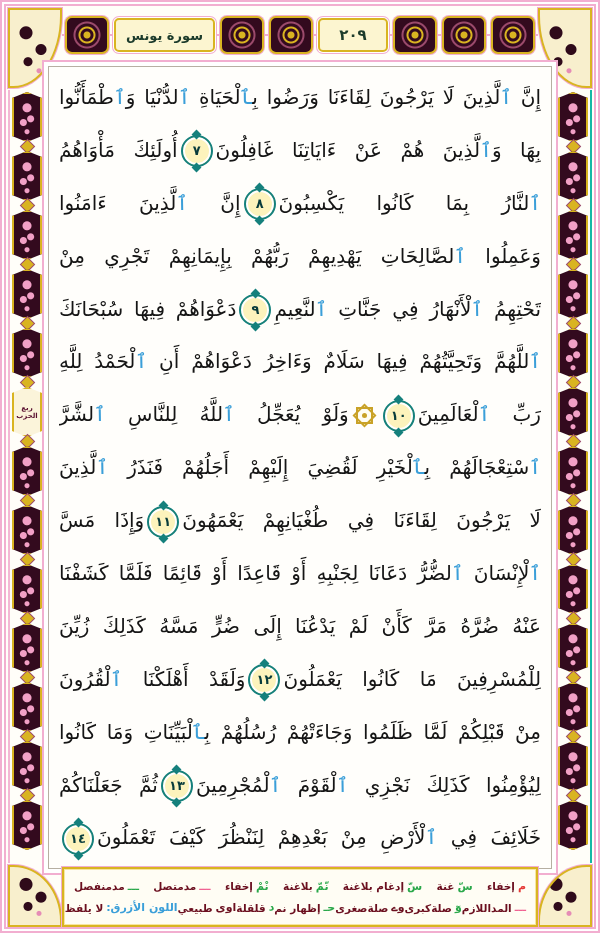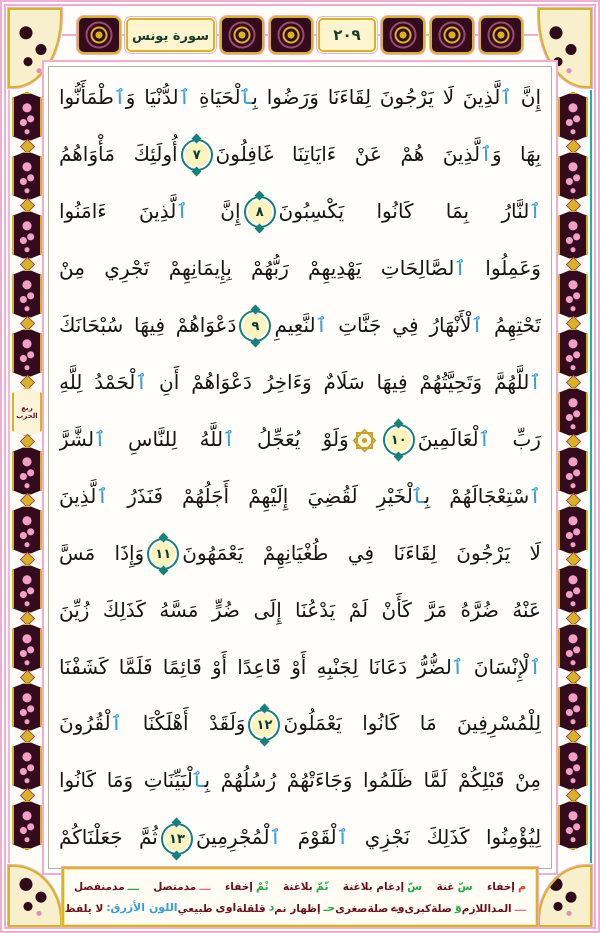--- a/index.html
+++ b/index.html
@@ -6,21 +6,21 @@
   .page{position:relative;width:600px;height:933px;margin:0 auto;background:#fffef9;
         font-family:"DejaVu Sans",sans-serif;overflow:hidden;
         box-shadow:inset 0 0 0 2px #f2aed0, inset 0 0 0 4px #ffffff, inset 0 0 0 6px #f2aed0;}
   
   .hband{position:absolute;top:12px;left:62px;right:62px;height:46px;
          display:flex;align-items:center;justify-content:center;gap:5px;
          background:linear-gradient(#f2aed0,#f2aed0) center/100% 2px no-repeat;}
   .cartouche{background:#fcf5d0;border:2px solid #d9b421;border-radius:5px;
              box-shadow:0 0 0 1px #ffffff,0 0 0 2px #f2aed0;
              height:30px;display:flex;align-items:center;justify-content:center;
-             padding:0 4px;color:#1c3b2b;font-weight:bold;white-space:nowrap;}
+             padding:0 10px;color:#1c3b2b;font-weight:bold;white-space:nowrap;}
   .cart-juz{font-size:13px;}
   .cart-page{font-size:15px;min-width:46px;}
   .cart-surah{font-size:13px;}
   .hmed{width:40px;height:34px;background:#330a1e;border:2px solid #d9b421;border-radius:7px;
         box-shadow:0 0 0 1px #f2aed0;flex:0 0 auto;
         background-image:radial-gradient(circle at 50% 50%, #d9b421 3px, transparent 4px),
                          radial-gradient(circle at 50% 50%, transparent 6px, #d9b421 7px, #d9b421 8px, transparent 9px),
                          radial-gradient(circle at 50% 50%, transparent 11px, #9b4a6b 12px, #9b4a6b 13px, transparent 14px);}
   
   .corner{position:absolute;width:50px;background:#f8efcd;border:2px solid #d9b421;
@@ -156,25 +156,26 @@
   <div class="qbox" id="qtext">
       <div class="qline">إِنَّ <span class="tj-blue">ٱ</span>لَّذِينَ لَا يَرْجُونَ لِقَاءَنَا وَرَضُوا بِ<span class="tj-blue">ٱ</span>لْحَيَاةِ <span class="tj-blue">ٱ</span>لدُّنْيَا وَ<span class="tj-blue">ٱ</span>طْمَأَنُّوا</div>
       <div class="qline">بِهَا وَ<span class="tj-blue">ٱ</span>لَّذِينَ هُمْ عَنْ ءَايَاتِنَا غَافِلُونَ<span class="vmark">٧</span>أُولَئِكَ مَأْوَاهُمُ</div>
       <div class="qline"><span class="tj-blue">ٱ</span>لنَّارُ بِمَا كَانُوا يَكْسِبُونَ<span class="vmark">٨</span>إِنَّ <span class="tj-blue">ٱ</span>لَّذِينَ ءَامَنُوا</div>
       <div class="qline">وَعَمِلُوا <span class="tj-blue">ٱ</span>لصَّالِحَاتِ يَهْدِيهِمْ رَبُّهُمْ بِإِيمَانِهِمْ تَجْرِي مِنْ</div>
       <div class="qline">تَحْتِهِمُ <span class="tj-blue">ٱ</span>لْأَنْهَارُ فِي جَنَّاتِ <span class="tj-blue">ٱ</span>لنَّعِيمِ<span class="vmark">٩</span>دَعْوَاهُمْ فِيهَا سُبْحَانَكَ</div>
       <div class="qline"><span class="tj-blue">ٱ</span>للَّهُمَّ وَتَحِيَّتُهُمْ فِيهَا سَلَامٌ وَءَاخِرُ دَعْوَاهُمْ أَنِ <span class="tj-blue">ٱ</span>لْحَمْدُ لِلَّهِ</div>
       <div class="qline">رَبِّ <span class="tj-blue">ٱ</span>لْعَالَمِينَ<span class="vmark">١٠</span><span class="hizb"></span>وَلَوْ يُعَجِّلُ <span class="tj-blue">ٱ</span>للَّهُ لِلنَّاسِ <span class="tj-blue">ٱ</span>لشَّرَّ</div>
       <div class="qline"><span class="tj-blue">ٱ</span>سْتِعْجَالَهُمْ بِ<span class="tj-blue">ٱ</span>لْخَيْرِ لَقُضِيَ إِلَيْهِمْ أَجَلُهُمْ فَنَذَرُ <span class="tj-blue">ٱ</span>لَّذِينَ</div>
       <div class="qline">لَا يَرْجُونَ لِقَاءَنَا فِي طُغْيَانِهِمْ يَعْمَهُونَ<span class="vmark">١١</span>وَإِذَا مَسَّ</div>
+      <div class="qline"><span class="tj-blue">ٱ</span>لْإِنْسَانَ <span class="tj-blue">ٱ</span>لضُّرُّ دَعَانَا لِجَنْبِهِ أَوْ قَاعِدًا أَوْ قَائِمًا فَلَمَّا كَشَفْنَا</div>
       <div class="qline">عَنْهُ ضُرَّهُ مَرَّ كَأَنْ لَمْ يَدْعُنَا إِلَى ضُرٍّ مَسَّهُ كَذَلِكَ زُيِّنَ</div>
-      <div class="qline"><span class="tj-blue">ٱ</span>لْإِنْسَانَ <span class="tj-blue">ٱ</span>لضُّرُّ دَعَانَا لِجَنْبِهِ أَوْ قَاعِدًا أَوْ قَائِمًا فَلَمَّا كَشَفْنَا</div>
       <div class="qline">لِلْمُسْرِفِينَ مَا كَانُوا يَعْمَلُونَ<span class="vmark">١٢</span>وَلَقَدْ أَهْلَكْنَا <span class="tj-blue">ٱ</span>لْقُرُونَ</div>
       <div class="qline">مِنْ قَبْلِكُمْ لَمَّا ظَلَمُوا وَجَاءَتْهُمْ رُسُلُهُمْ بِ<span class="tj-blue">ٱ</span>لْبَيِّنَاتِ وَمَا كَانُوا</div>
       <div class="qline">لِيُؤْمِنُوا كَذَلِكَ نَجْزِي <span class="tj-blue">ٱ</span>لْقَوْمَ <span class="tj-blue">ٱ</span>لْمُجْرِمِينَ<span class="vmark">١٣</span>ثُمَّ جَعَلْنَاكُمْ</div>
+      <div class="qline">خَلَائِفَ فِي <span class="tj-blue">ٱ</span>لْأَرْضِ مِنْ بَعْدِهِمْ لِنَنْظُرَ كَيْفَ تَعْمَلُونَ<span class="vmark">١٤</span></div>
     </div>
 
   <div class="legend">
     <div class="lg-row" id="legend-row1">
         <span class="lg-item">
           <span class="lg-sym" style="color: rgb(229, 57, 53);">م</span>
           <span>إخفاء</span>
         </span>
         <span class="lg-item">
           <span class="lg-sym" style="color: rgb(42, 168, 74);">سّ</span>

